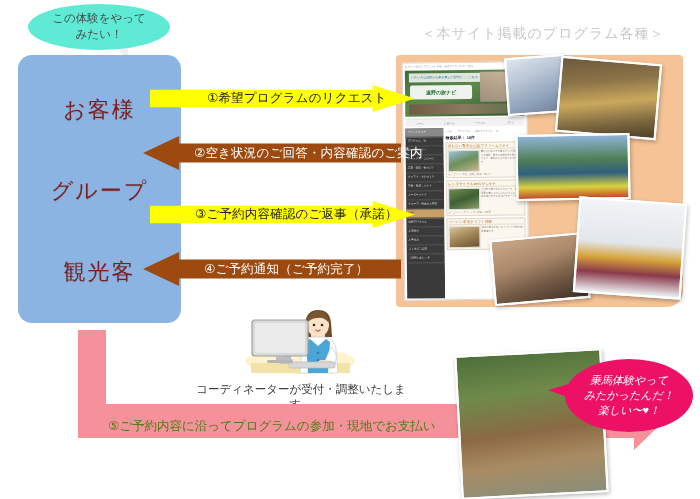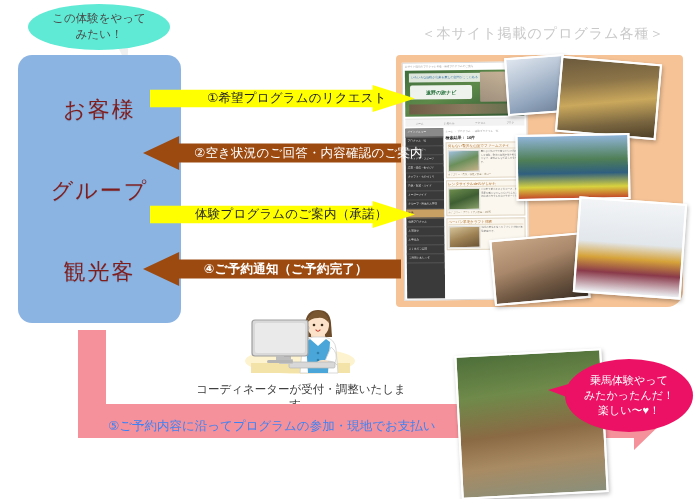--- a/index.html
+++ b/index.html
@@ -131,42 +131,42 @@
   #arrow2 .arrow-label{color:#ffffff;justify-content:flex-start;padding-left:42px;box-sizing:border-box;}
 
   #arrow3{left:150px;top:201px;width:265px;height:27px;}
   #arrow3 .body{width:100%;height:100%;background:#ffff00;
     clip-path:polygon(0 18%,84% 18%,84% 0,100% 50%,84% 100%,84% 82%,0 82%);}
   #arrow3 .arrow-label{color:#222;justify-content:flex-start;padding-left:36px;box-sizing:border-box;}
 
   #arrow4{left:143px;top:252px;width:258px;height:34px;}
   #arrow4 .body{width:100%;height:100%;background:#9c4a10;
     clip-path:polygon(0 50%,14% 0,14% 22%,100% 22%,100% 78%,14% 78%,14% 100%);}
-  #arrow4 .arrow-label{color:#ffffff;justify-content:flex-start;padding-left:52px;box-sizing:border-box;font-weight:bold;}
+  #arrow4 .arrow-label{color:#ffffff;justify-content:flex-start;padding-left:52px;box-sizing:border-box;}
 
   
   #arrow5{position:absolute;left:78px;top:330px;width:585px;height:120px;}
   #arrow5 svg{display:block;}
   #arrow5-label{
     position:absolute;left:30px;top:84px;width:420px;height:24px;
-    display:flex;align-items:center;font-size:12.5px;color:#3b82f6;white-space:nowrap;
+    display:flex;align-items:center;font-size:12.5px;color:#4d7c0f;white-space:nowrap;
   }
 
   
   #coordinator{position:absolute;left:243px;top:303px;width:115px;height:72px;}
   #coordinator-caption{
     position:absolute;left:196px;top:382px;width:210px;text-align:center;
     font-size:11.5px;color:#3a3a3a;
   }
 
   
   #joy-bubble{
     position:absolute;left:565px;top:359px;width:128px;height:73px;
     background:#ec1164;border-radius:50%/50%;
-    display:flex;align-items:center;justify-content:center;text-align:center;
+    display:flex;align-items:center;justify-content:center;text-align:center;font-style:italic;
   }
   #joy-bubble span{font-size:11px;color:#ffffff;line-height:1.35;white-space:pre-line;}
   #joy-bubble-tail{
     position:absolute;left:548px;top:383px;width:0;height:0;
     border-top:7px solid transparent;border-bottom:9px solid transparent;
     border-right:24px solid #ec1164;
   }
 </style>
 </head>
 <body>
@@ -276,21 +276,21 @@
     <div class="arrow-label">①希望プログラムのリクエスト</div>
   </div>
 
   <div class="arrow-wrap" id="arrow2">
     <div class="body"></div>
     <div class="arrow-label">②空き状況のご回答・内容確認のご案内</div>
   </div>
 
   <div class="arrow-wrap" id="arrow3">
     <div class="body"></div>
-    <div class="arrow-label">体験プログラムのご案内（承諾）</div>
+    <div class="arrow-label">③ご予約内容確認のご返事（承諾）</div>
   </div>
 
   <div class="arrow-wrap" id="arrow4">
     <div class="body"></div>
     <div class="arrow-label">④ご予約通知（ご予約完了）</div>
   </div>
 
   <div id="coordinator">
     <svg width="115" height="72" viewBox="0 0 115 72">
       <ellipse cx="57" cy="58" rx="55" ry="13" fill="#fdf3cf"></ellipse>

